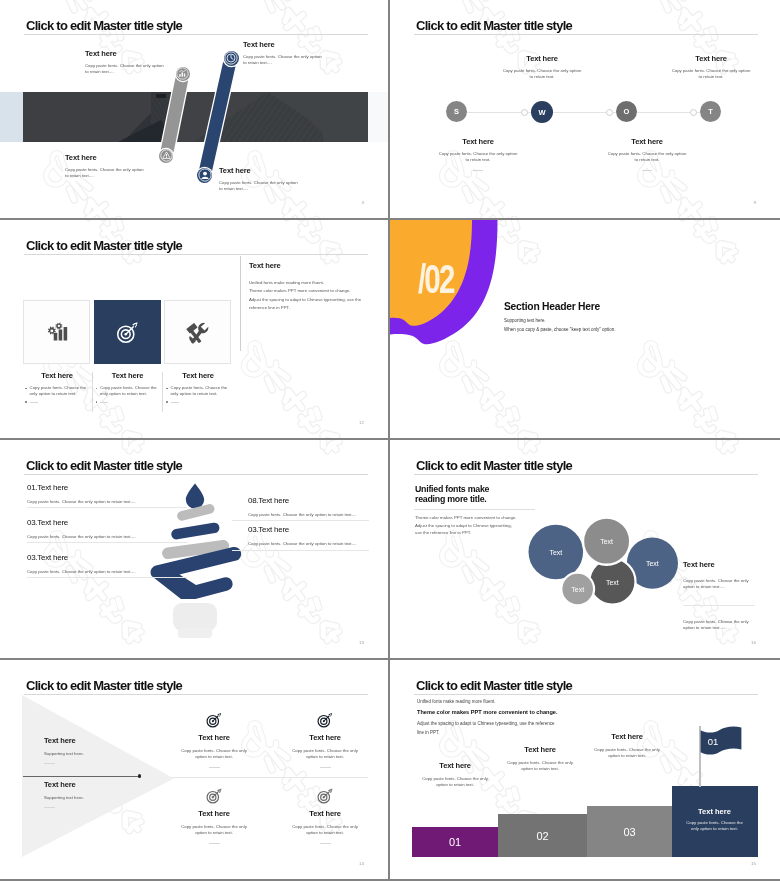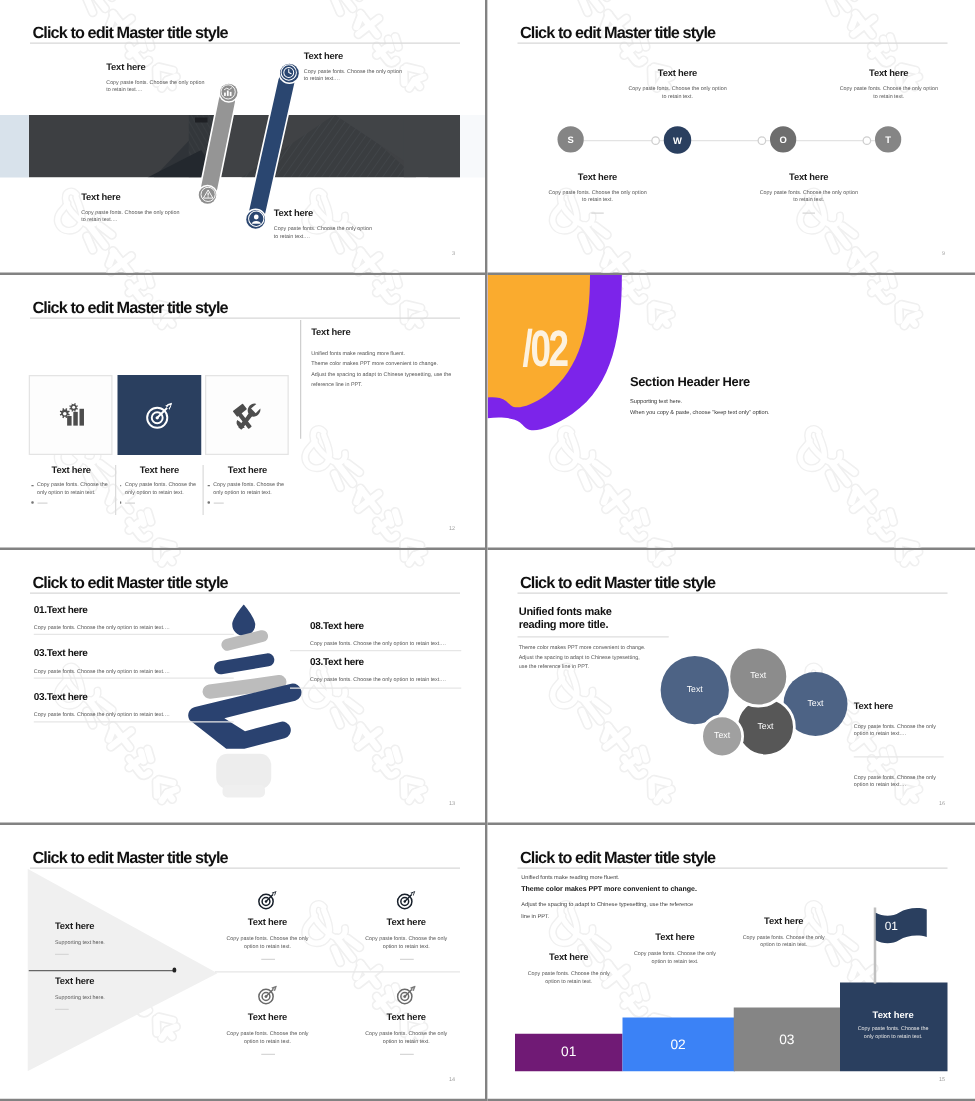--- a/index.html
+++ b/index.html
@@ -82,21 +82,21 @@
   .s4-h{font-size:10.3px;font-weight:bold;color:#111;letter-spacing:-0.25px;line-height:11px;}
   .s4-s1{font-size:4.5px;color:#333;margin-top:6px;}
   .s4-s2{font-size:4.5px;color:#333;margin-top:4px;}
 
   
   .s5-art{position:absolute;left:145px;top:42px;}
   .s5-col{position:absolute;}
   .s5-left{left:27px;top:43px;width:160px;}
   .s5-right{left:248px;top:56px;width:120px;}
   .s5-right .s5-rule{margin-left:-16px;width:137px;}
-  .s5-h{font-size:8px;font-weight:bold;color:#111;letter-spacing:-0.25px;}
+  .s5-h{font-size:8px;font-weight:normal;color:#111;letter-spacing:-0.25px;}
   .s5-item{margin-bottom:9.6px;}
   .s5-item .bodytxt{margin-top:7px;white-space:nowrap;}
   .s5-rule{height:1px;background:#e6e6e6;margin-top:2px;}
   .s5-right .s5-item{margin-bottom:4px;}
 
   
   .s6-sub{position:absolute;left:25px;top:45px;font-size:8.8px;font-weight:bold;color:#111;line-height:9.8px;letter-spacing:-0.25px;}
   .s6-rule{position:absolute;left:24px;top:68.5px;width:121px;height:1px;background:#dedede;}
   .s6-para{position:absolute;left:25px;top:74px;font-size:4.3px;color:#555;line-height:7.6px;}
   .s6-art{position:absolute;left:130px;top:75px;}
@@ -136,21 +136,21 @@
 
   
   .s8-intro{position:absolute;left:27px;top:39px;}
   .s8-i1{font-size:4.5px;color:#444;}
   .s8-i2{font-size:5.6px;font-weight:bold;color:#111;margin-top:4.5px;}
   .s8-i3{font-size:4.5px;color:#444;margin-top:6px;}
   .s8-i4{font-size:4.5px;color:#444;margin-top:4px;}
   .s8-step{position:absolute;color:#fff;}
   .s8-n{position:absolute;left:0;right:0;text-align:center;top:50%;transform:translateY(-50%);font-size:11px;}
   .s8-s1{left:22px;top:167px;width:86px;height:30px;background:#701a75;}
-  .s8-s2{left:107.5px;top:154px;width:90px;height:43px;background:#3b82f6;}
+  .s8-s2{left:107.5px;top:154px;width:90px;height:43px;background:#737373;}
   .s8-s3{left:197px;top:146px;width:85px;height:51px;background:#858585;}
   .s8-s4{left:281.5px;top:125.5px;width:86px;height:71px;background:#2a3f5f;text-align:center;}
   .s8-h4{position:absolute;left:0;right:0;top:21px;font-size:7.5px;font-weight:bold;}
   .s8-b4{position:absolute;left:14px;right:14px;top:34px;font-size:4.3px;line-height:6.4px;color:#e6e6e6;}
   .s8-pole{position:absolute;left:309.4px;top:66px;width:1.5px;height:61px;background:#c0c0c0;}
   .s8-flag{position:absolute;left:309.7px;top:65.5px;}
   .s8-fn{position:absolute;left:311px;top:75.5px;width:24px;text-align:center;color:#fff;font-size:9.5px;}
   .s8-cap{position:absolute;width:90px;text-align:center;}
   .s8-cap .bodytxt{margin-top:6px;width:70px;margin-left:auto;margin-right:auto;}
   .s8-cap1{left:20px;top:102px;}

